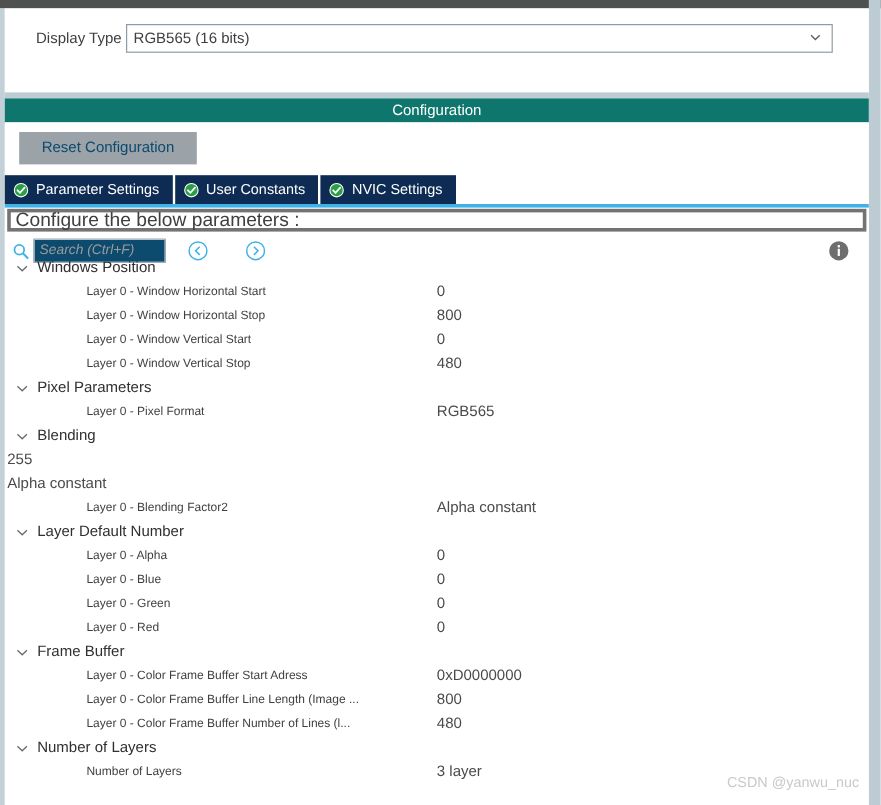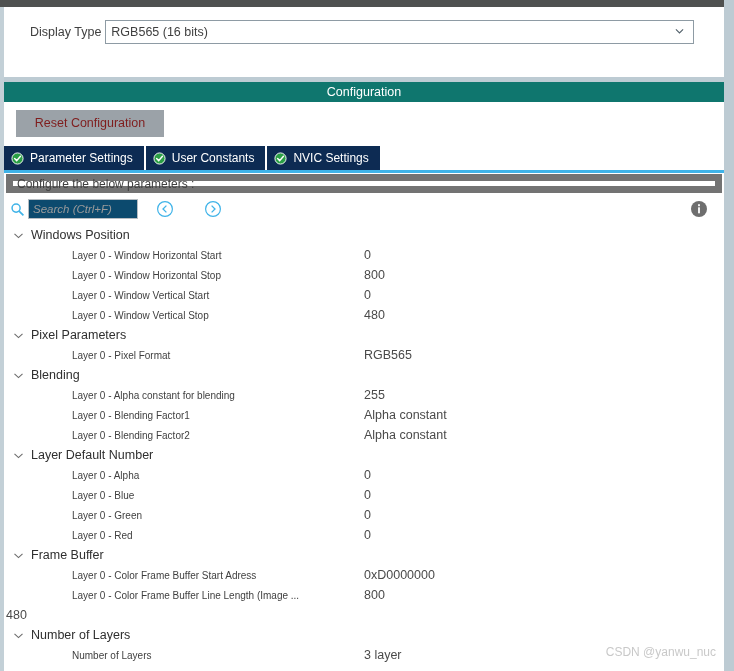--- a/index.html
+++ b/index.html
@@ -112,21 +112,21 @@
     background: #ffffff;
   }
 
   
   .reset-btn {
     position: absolute;
     left: 12px; top: 8px;
     width: 148px; height: 27px;
     background: #9ba2a8;
     border: none;
-    color: #7f1d1d;
+    color: #0c4a6e;
     font-size: 12.5px;
     font-family: "Liberation Sans", sans-serif;
     cursor: pointer;
     text-align: center;
     line-height: 27px;
   }
 
   
   .tabs {
     position: absolute;
@@ -164,26 +164,26 @@
     width: 720px; height: 3px;
     background: #3fb3e8;
   }
 
   
   .configure-bar {
     position: absolute;
     left: 6px; top: 174px;
     width: 716px; height: 19px;
     box-sizing: border-box;
-    border: 7px solid #737373;
+    border: 3px solid #737373;
     background: #ffffff;
     display: flex;
     align-items: center;
     padding-left: 4px;
-    font-size: 12px;
+    font-size: 16px;
     color: #3f3f3f;
   }
 
   
   .search-row {
     position: absolute;
     left: 6px; top: 198px;
     width: 716px; height: 26px;
   }
   .search-icon {
@@ -209,21 +209,21 @@
     color: #9b9b9b;
     font-style: italic;
   }
   .nav-prev { position: absolute; left: 150px; top: 2px; width: 18px; height: 18px; cursor: pointer; }
   .nav-next { position: absolute; left: 198px; top: 2px; width: 18px; height: 18px; cursor: pointer; }
   .info-icon { position: absolute; left: 684px; top: 2px; width: 18px; height: 18px; cursor: pointer; }
 
   
   .tree {
     position: absolute;
-    left: 6px; top: 225px;
+    left: 6px; top: 213px;
     width: 716px;
     height: 440px;
     overflow: hidden;
   }
   .group-row {
     height: 20px;
     display: flex;
     align-items: center;
     padding-left: 7px;
     cursor: pointer;
@@ -378,25 +378,23 @@
       <span class="param-name">Layer 0 - Pixel Format</span>
       <span class="param-value">RGB565</span>
     </div>
     <div class="group-row">
       <svg viewBox="0 0 11 11" class="twist">
         <path d="M1.5 3.8 L5.5 7.6 L9.5 3.8" fill="none" stroke="#6b6b6b" stroke-width="1.1"></path>
       </svg>
       <span class="group-label">Blending</span>
     </div>
     <div class="param-row">
-      <span class="param-name">Layer 0 - Alpha constant for blending</span>
       <span class="param-value">255</span>
     </div>
     <div class="param-row">
-      <span class="param-name">Layer 0 - Blending Factor1</span>
       <span class="param-value">Alpha constant</span>
     </div>
     <div class="param-row">
       <span class="param-name">Layer 0 - Blending Factor2</span>
       <span class="param-value">Alpha constant</span>
     </div>
     <div class="group-row">
       <svg viewBox="0 0 11 11" class="twist">
         <path d="M1.5 3.8 L5.5 7.6 L9.5 3.8" fill="none" stroke="#6b6b6b" stroke-width="1.1"></path>
       </svg>
@@ -426,20 +424,21 @@
     </div>
     <div class="param-row">
       <span class="param-name">Layer 0 - Color Frame Buffer Start Adress</span>
       <span class="param-value">0xD0000000</span>
     </div>
     <div class="param-row">
       <span class="param-name">Layer 0 - Color Frame Buffer Line Length (Image ...</span>
       <span class="param-value">800</span>
     </div>
     <div class="param-row">
+      <span class="param-name">Layer 0 - Color Frame Buffer Number of Lines (l...</span>
       <span class="param-value">480</span>
     </div>
     <div class="group-row">
       <svg viewBox="0 0 11 11" class="twist">
         <path d="M1.5 3.8 L5.5 7.6 L9.5 3.8" fill="none" stroke="#6b6b6b" stroke-width="1.1"></path>
       </svg>
       <span class="group-label">Number of Layers</span>
     </div>
     <div class="param-row">
       <span class="param-name">Number of Layers</span>

